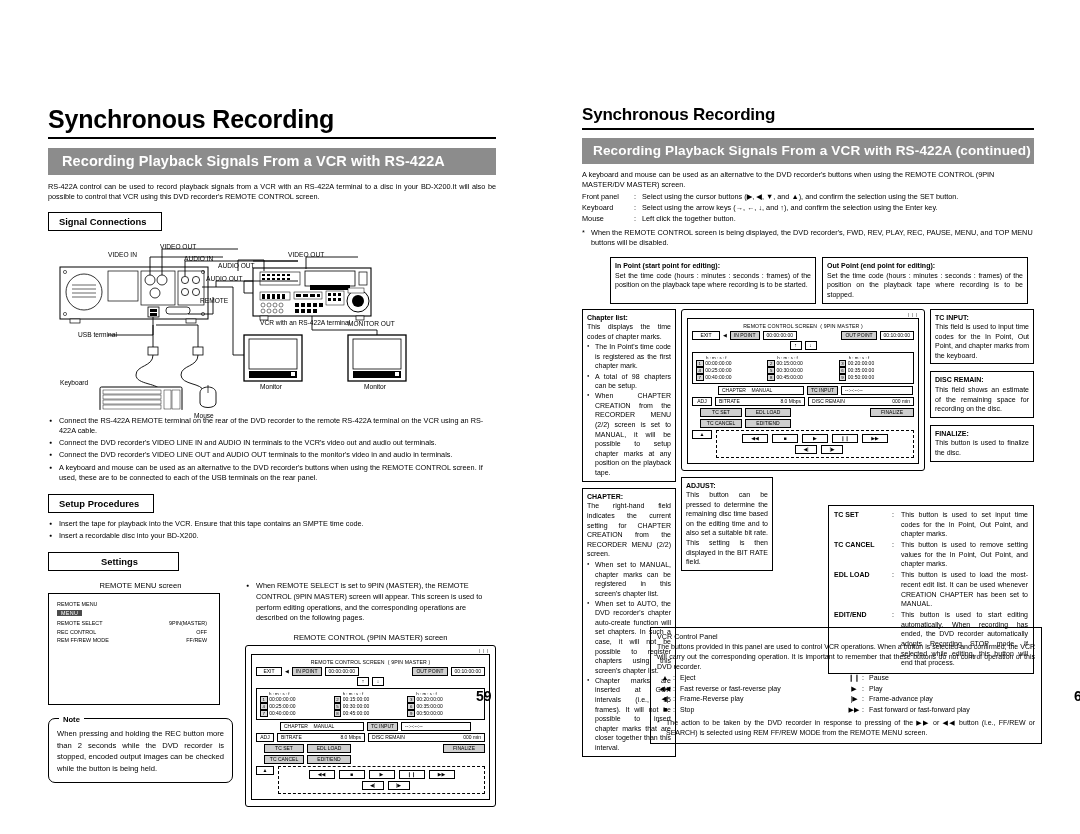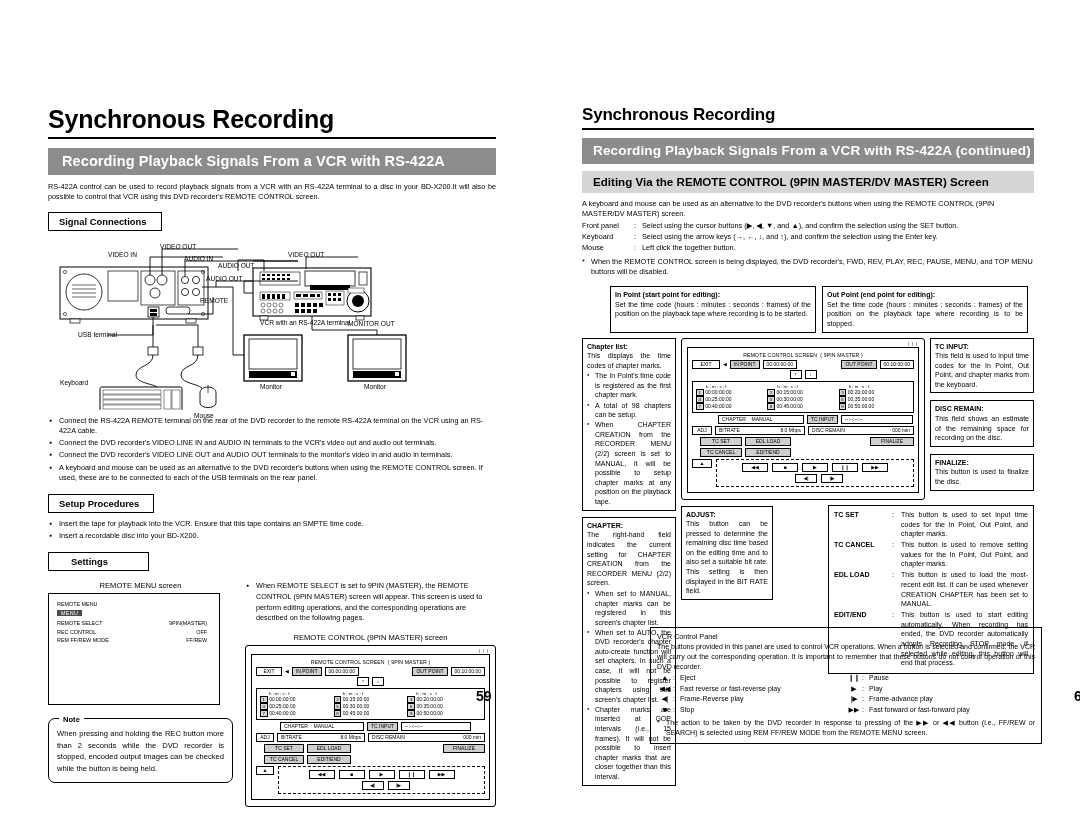--- a/index.html
+++ b/index.html
@@ -359,21 +359,21 @@
         <li>A keyboard and mouse can be used as an alternative to the DVD recorder's buttons when using the REMOTE CONTROL screen. If used, these are to be connected to each of the USB terminals on the rear panel.</li>
       </ul>
 
       <div class="boxed-label">Setup Procedures</div>
 
       <ul class="bullets">
         <li>Insert the tape for playback into the VCR. Ensure that this tape contains an SMPTE time code.</li>
         <li>Insert a recordable disc into your BD-X200.</li>
       </ul>
 
-      <div class="boxed-label ctr" style="padding-left:22px;padding-right:40px;">Settings</div>
+      <div class="boxed-label ctr" style="padding-left:52px;padding-right:40px;">Settings</div>
 
 
       
       <div style="display:flex; gap:12px; margin-top:10px;">
         <div style="width:185px;">
           <div class="osd-caption">REMOTE MENU screen</div>
           <div class="osd-menu">
             <div>REMOTE MENU</div>
             <div class="hl">MENU</div>
             <div class="rows">
@@ -534,21 +534,20 @@
   </div>
 
   <div class="page page-right">
     <div class="page-inner pr-inner">
 
       <div class="title-rule thin">
         <div class="doc-title small">Synchronous Recording</div>
       </div>
 
       <div class="bar-heading rt">Recording Playback Signals From a VCR with RS-422A (continued)</div>
-      <div class="bar-heading-light">Editing Via the REMOTE CONTROL (9PIN MASTER/DV MASTER) Screen</div>
 
       <div class="body-text nj" style="margin-top:6px;">A keyboard and mouse can be used as an alternative to the DVD recorder's buttons when using the REMOTE CONTROL (9PIN MASTER/DV MASTER) screen.</div>
 
       <div class="kv" style="margin-top:1px;">
         <div style="display:flex">
           <span style="width:52px">Front panel</span>
           <span style="width:8px">:</span>
           <span style="flex:1">Select using the cursor buttons (▶, ◀, ▼, and ▲), and confirm the selection using the SET button.</span>
         </div>
         <div style="display:flex">

